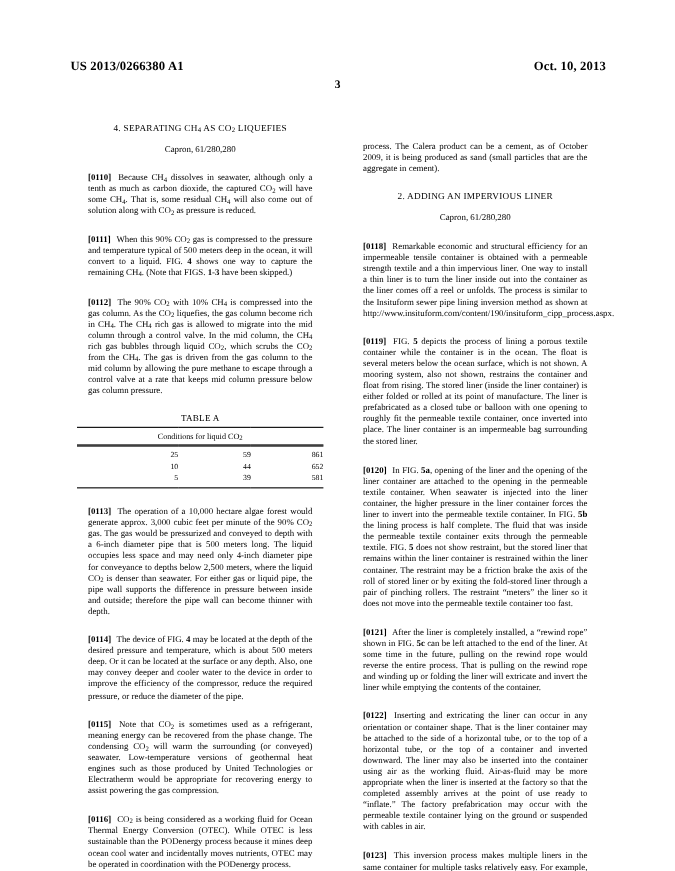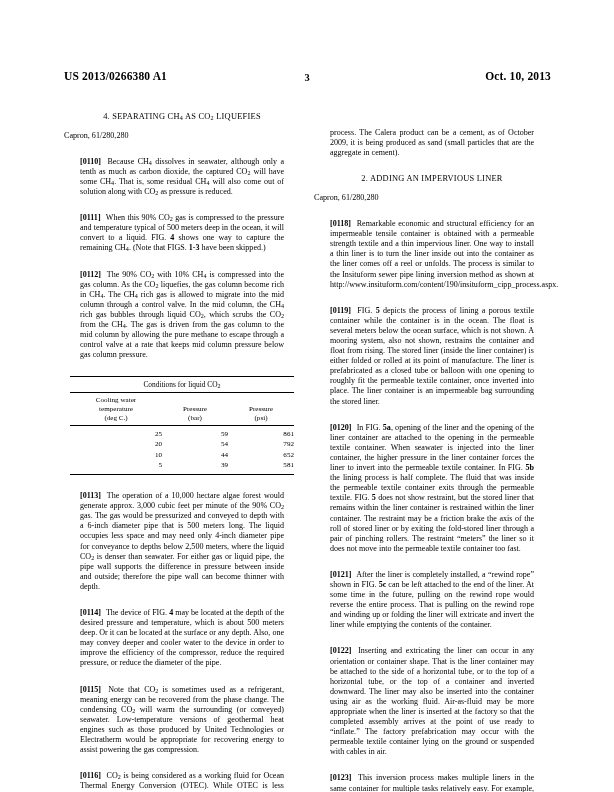--- a/index.html
+++ b/index.html
@@ -18,21 +18,21 @@
   .page {
     position: absolute;
     left: 0; top: 0;
     width: 614px;
     height: 792px;
   }
   
   .runhead {
     position: absolute;
     left: 64px;
-    top: 70px;
+    top: 55px;
     width: 487px;
     display: flex;
     justify-content: space-between;
     align-items: baseline;
     font-size: 11.5px;
     font-weight: bold;
     letter-spacing: 0.15px;
     font-family: Liberation Serif, serif;
   }
   .runhead .pubno { white-space: nowrap; }
@@ -62,20 +62,21 @@
   }
   
   .sec-title {
     text-align: center;
     font-size: 8.4px;
     letter-spacing: 0.25px;
     margin: 0 0 9px 0;
     line-height: 1.2;
   }
   .sec-sub {
+    text-align: center;
     font-size: 8.1px;
     margin: 0 0 9px 0;
     line-height: 1.2;
   }
   p.para {
     margin: 16px;
     font-size: 8.05px;
     line-height: 1.255;
     text-align: justify;
     text-justify: inter-word;
@@ -172,56 +173,47 @@
       </div>
       <div class="sec-sub">Capron, 61/280,280</div>
 
       <p class="para"><span class="pnum">[0110]</span> Because CH<sub>4</sub> dissolves in seawater, although only a tenth as much as carbon dioxide, the captured CO<sub>2</sub> will have some CH<sub>4</sub>. That is, some residual CH<sub>4</sub> will also come out of solution along with CO<sub>2</sub> as pressure is reduced.</p>
 
       <p class="para"><span class="pnum">[0111]</span> When this 90% CO<sub>2</sub> gas is compressed to the pressure and temperature typical of 500 meters deep in the ocean, it will convert to a liquid. FIG. <span class="b">4</span> shows one way to capture the remaining CH<sub>4</sub>. (Note that FIGS. <span class="b">1</span>-<span class="b">3</span> have been skipped.)</p>
 
       <p class="para"><span class="pnum">[0112]</span> The 90% CO<sub>2</sub> with 10% CH<sub>4</sub> is compressed into the gas column. As the CO<sub>2</sub> liquefies, the gas column become rich in CH<sub>4</sub>. The CH<sub>4</sub> rich gas is allowed to migrate into the mid column through a control valve. In the mid column, the CH<sub>4</sub> rich gas bubbles through liquid CO<sub>2</sub>, which scrubs the CO<sub>2</sub> from the CH<sub>4</sub>. The gas is driven from the gas column to the mid column by allowing the pure methane to escape through a control valve at a rate that keeps mid column pressure below gas column pressure.</p>
 
       <div class="tbl-wrap">
+        <div class="tbl-caption">TABLE A</div>
         <table class="tblA">
           <colgroup>
             <col class="colw1">
               <col class="colw2">
               <col class="colw3">
           </colgroup>
           <tbody>
             <tr class="rule-top">
                 <td colspan="3"></td>
               </tr>
             <tr class="subcap">
                 <td colspan="3">Conditions for liquid CO<sub>2</sub></td>
               </tr>
             <tr class="rule-thin">
                 <td colspan="3"></td>
               </tr>
-            <tr>
-              <th>Cooling water<br>temperature<br>(deg C.)</th>
-              <th>Pressure<br>(bar)</th>
-              <th>Pressure<br>(psi)</th>
-            </tr>
             <tr class="rule-thin">
                 <td colspan="3"></td>
               </tr>
             <tr class="spacer">
                 <td colspan="3"></td>
               </tr>
             <tr>
               <td class="datacell">25</td>
               <td class="datacell">59</td>
               <td class="datacell">861</td>
-            </tr>
-            <tr>
-              <td class="datacell">20</td>
-              <td class="datacell">54</td>
-              <td class="datacell">792</td>
             </tr>
             <tr>
               <td class="datacell">10</td>
               <td class="datacell">44</td>
               <td class="datacell">652</td>
             </tr>
             <tr>
               <td class="datacell">5</td>
               <td class="datacell">39</td>
               <td class="datacell">581</td>

